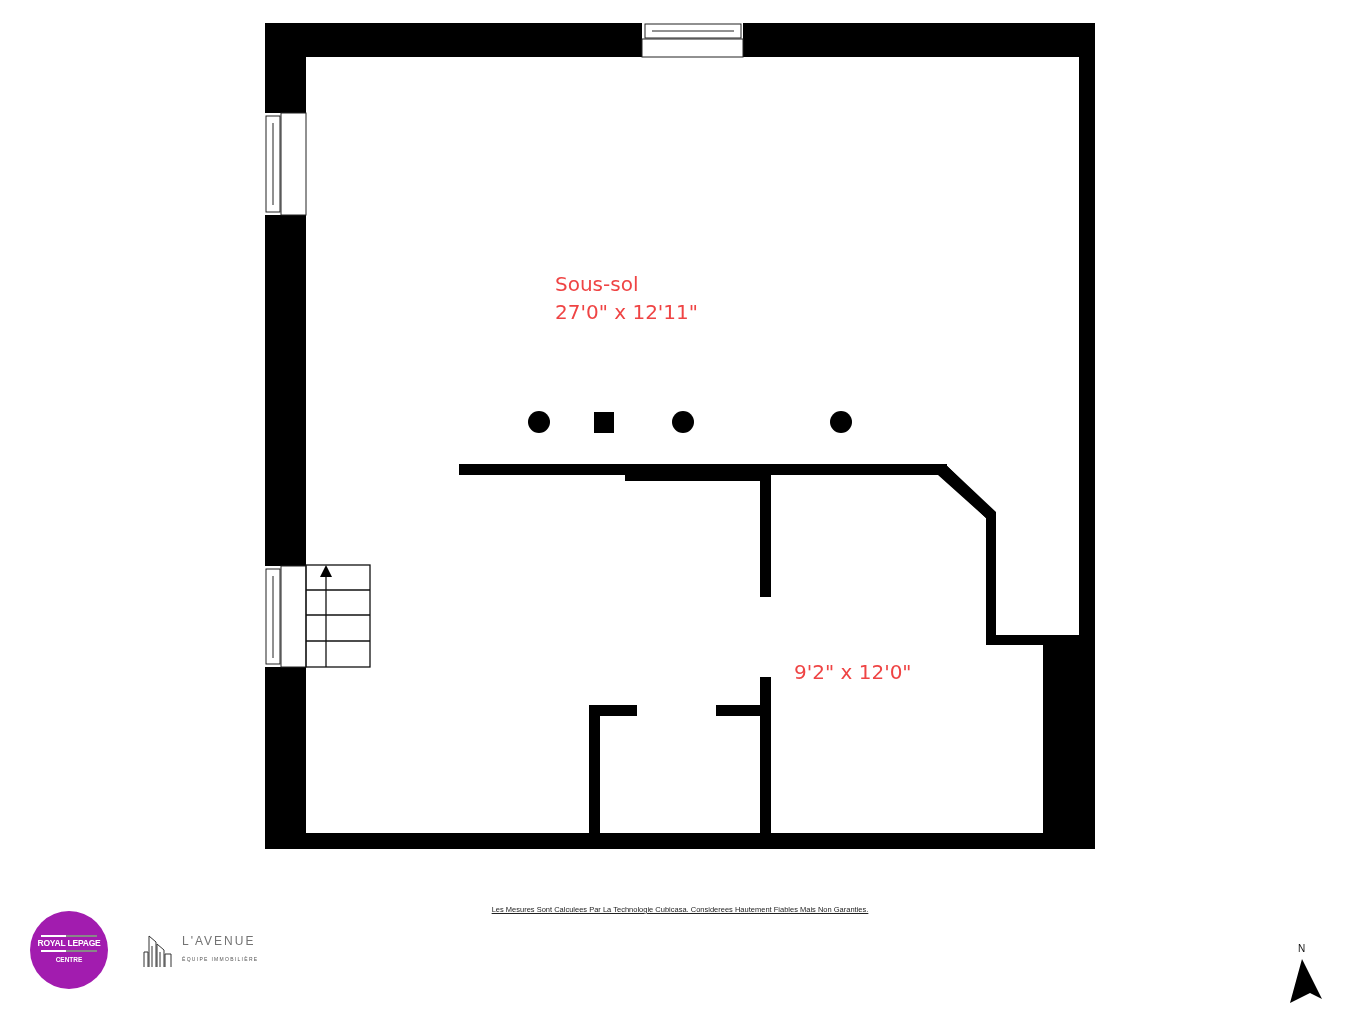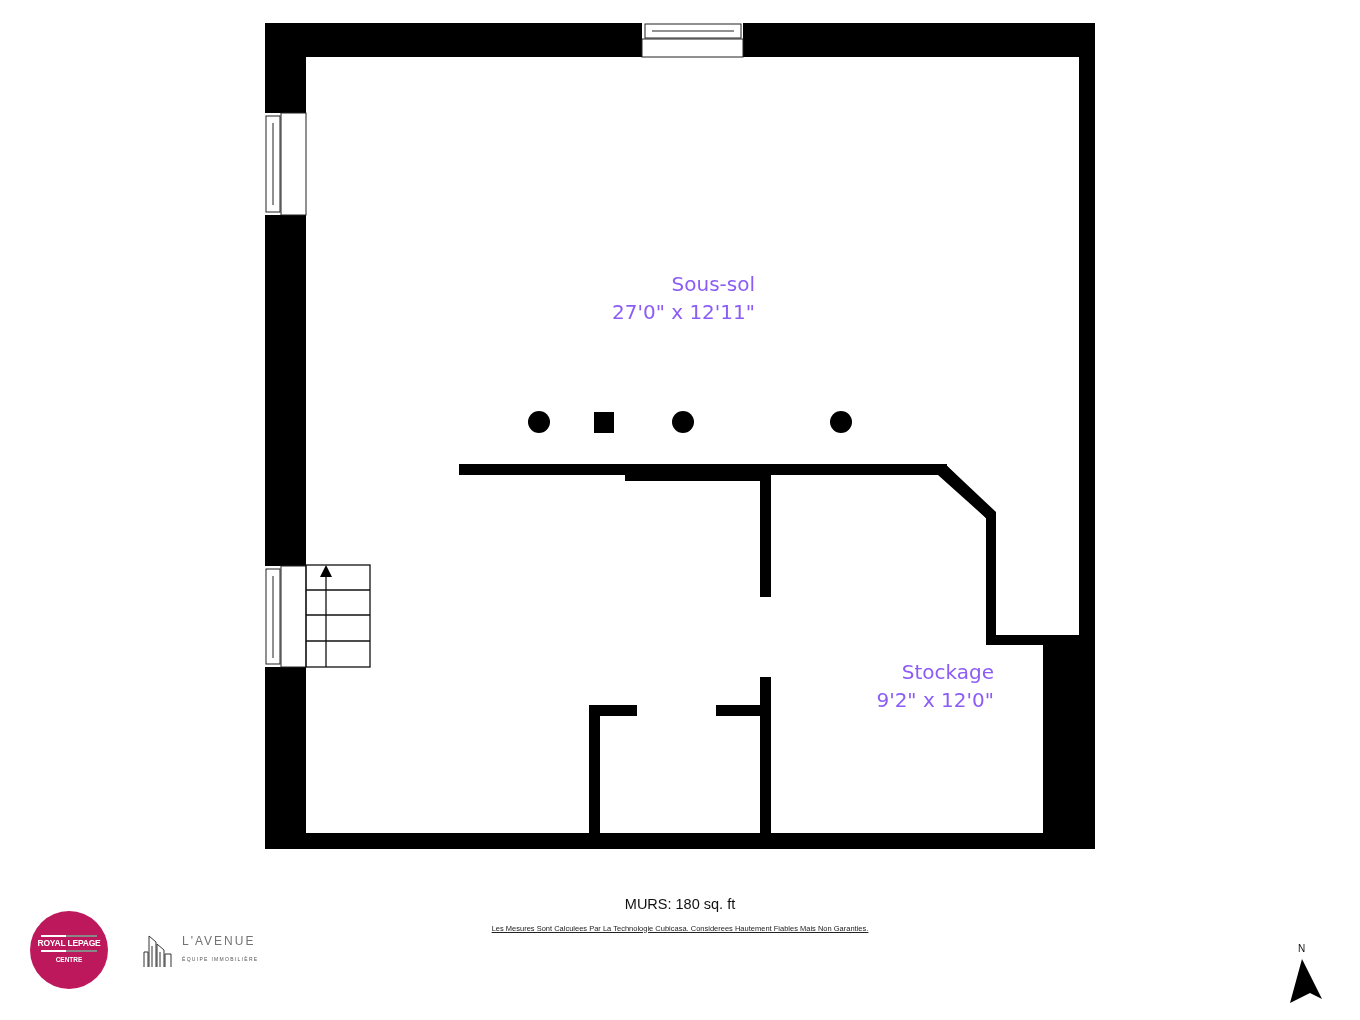--- a/index.html
+++ b/index.html
@@ -1,24 +1,24 @@
 <!DOCTYPE html>
 <html><head>
 <meta charset="utf-8">
 <style>
   html, body { margin: 0; padding: 0; background: #ffffff; }
   body { width: 1360px; height: 1020px; position: relative; overflow: hidden;
          font-family: "DejaVu Sans", "Liberation Sans", sans-serif; color: #111; }
   .plan { position: absolute; left: 0; top: 0; }
-  .room-label { position: absolute; text-align: right; font-size: 20px; line-height: 28px; color: #8b5cf6; }
+  .room-label { position: absolute; text-align: left; font-size: 20px; line-height: 28px; color: #ef4444; }
   .footer { position: absolute; left: 300px; width: 760px; top: 895px; text-align: center; }
   .footer .total { font-weight: bold; font-size: 15px; line-height: 19px; font-family: "Liberation Sans", sans-serif; }
   .footer .line { font-size: 14.5px; line-height: 18.5px; font-family: "Liberation Sans", sans-serif; }
   .footer .disclaimer { font-size: 7.5px; margin-top: 10px; font-family: "Liberation Sans", sans-serif; color: #222; text-decoration: underline; }
-  .logo-royal { position: absolute; left: 30px; top: 911px; width: 78px; height: 78px; border-radius: 50%; background: #be185d; color: #fff; }
+  .logo-royal { position: absolute; left: 30px; top: 911px; width: 78px; height: 78px; border-radius: 50%; background: #a21caf; color: #fff; }
   .logo-royal .brand { position: absolute; left: 0; right: 0; top: 27px; text-align: center; font-size: 8.5px; font-weight: bold; font-family: "Liberation Sans", sans-serif; letter-spacing: -0.2px; }
   .logo-royal .bar { position: absolute; left: 11px; height: 2px; width: 56px; background: linear-gradient(90deg,#fff 0 45%, #888 45% 100%); }
   .logo-royal .sub { position: absolute; left: 0; right: 0; top: 45px; text-align: center; font-size: 6.5px; font-weight: bold; font-family: "Liberation Sans", sans-serif; }
   .logo-avenue { position: absolute; left: 142px; top: 932px; width: 140px; height: 36px; }
   .logo-avenue .name { position: absolute; left: 40px; top: 2px; font-size: 12px; letter-spacing: 2px; color: #737373; font-family: "Liberation Sans", sans-serif; }
   .logo-avenue .tag { position: absolute; left: 40px; top: 24px; font-size: 5px; letter-spacing: 1.3px; color: #555; font-family: "Liberation Sans", sans-serif; }
   .north { position: absolute; left: 1288px; top: 943px; width: 40px; height: 62px; }
   .north .n { position: absolute; left: 10px; top: 0; font-size: 10px; font-family: "Liberation Sans", sans-serif; }
 </style>
 </head>
@@ -85,21 +85,20 @@
     <rect x="716" y="705" width="55" height="11"></rect>
   </g>
 </svg>
 
 <div class="room-label" style="left:555px; top:270px; width:200px;">
   <div>Sous-sol</div>
   <div>27'0" x 12'11"</div>
 </div>
 
 <div class="room-label" style="left:794px; top:658px; width:200px;">
-  <div>Stockage</div>
   <div>9'2" x 12'0"</div>
 </div>
 
 <div class="logo-royal">
   <div class="bar" style="top:24px;"></div>
   <div class="brand">ROYAL LEPAGE</div>
   <div class="bar" style="top:39px;"></div>
   <div class="sub">CENTRE</div>
 </div>
 
@@ -112,21 +111,20 @@
       <path d="M15 35 V12 L22 18 V35"></path>
       <path d="M18 35 V20"></path>
       <path d="M23 35 V22 H29 V35"></path>
     </g>
   </svg>
   <div class="name">L'AVENUE</div>
   <div class="tag">ÉQUIPE IMMOBILIÈRE</div>
 </div>
 
 <div class="footer">
-  <div class="line">MURS: 180 sq. ft</div>
   <div class="disclaimer">Les Mesures Sont Calculees Par La Technologie Cubicasa. Considerees Hautement Fiables Mais Non Garanties.</div>
 </div>
 
 <div class="north">
   <div class="n">N</div>
   <svg width="40" height="50" viewBox="0 0 40 50" style="position:absolute;left:0;top:14px;">
     <polygon points="14,2 34,42 22,36 2,46" fill="#000"></polygon>
   </svg>
 </div>
 

